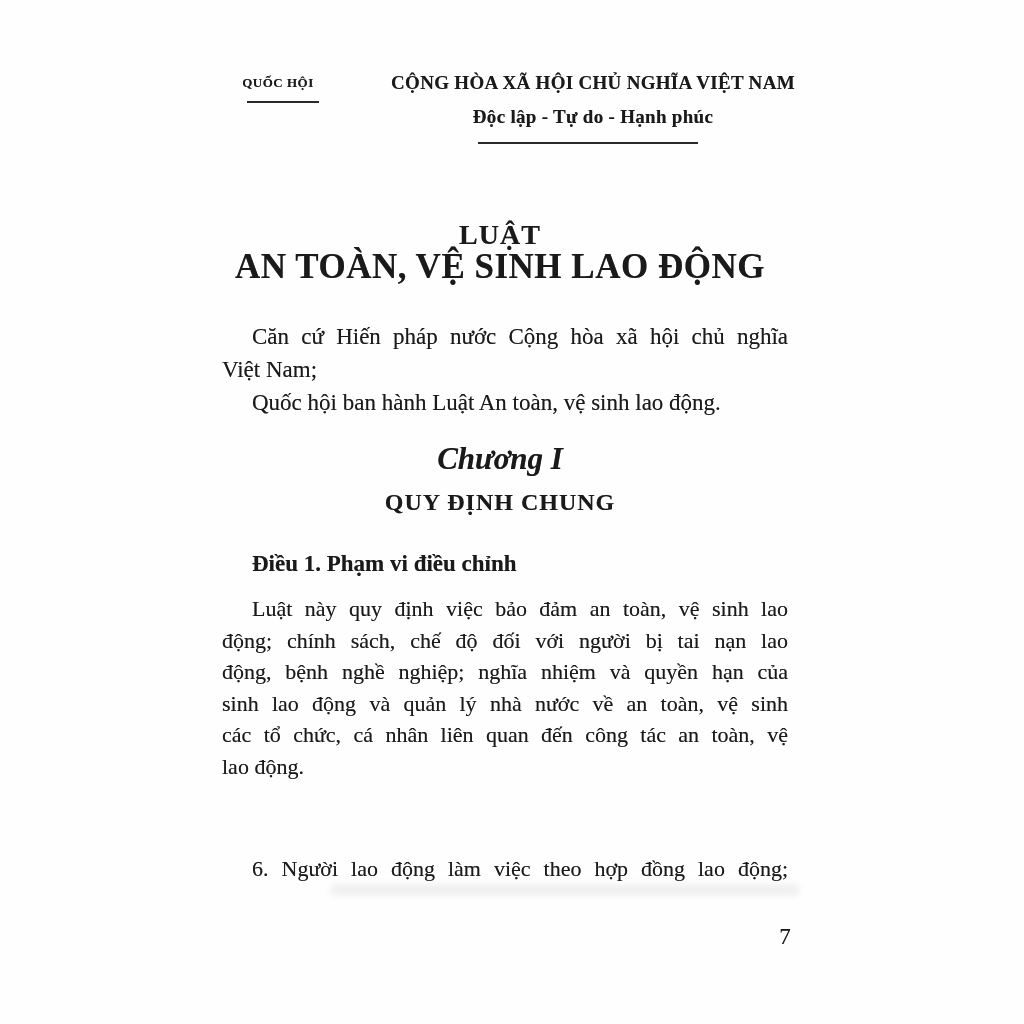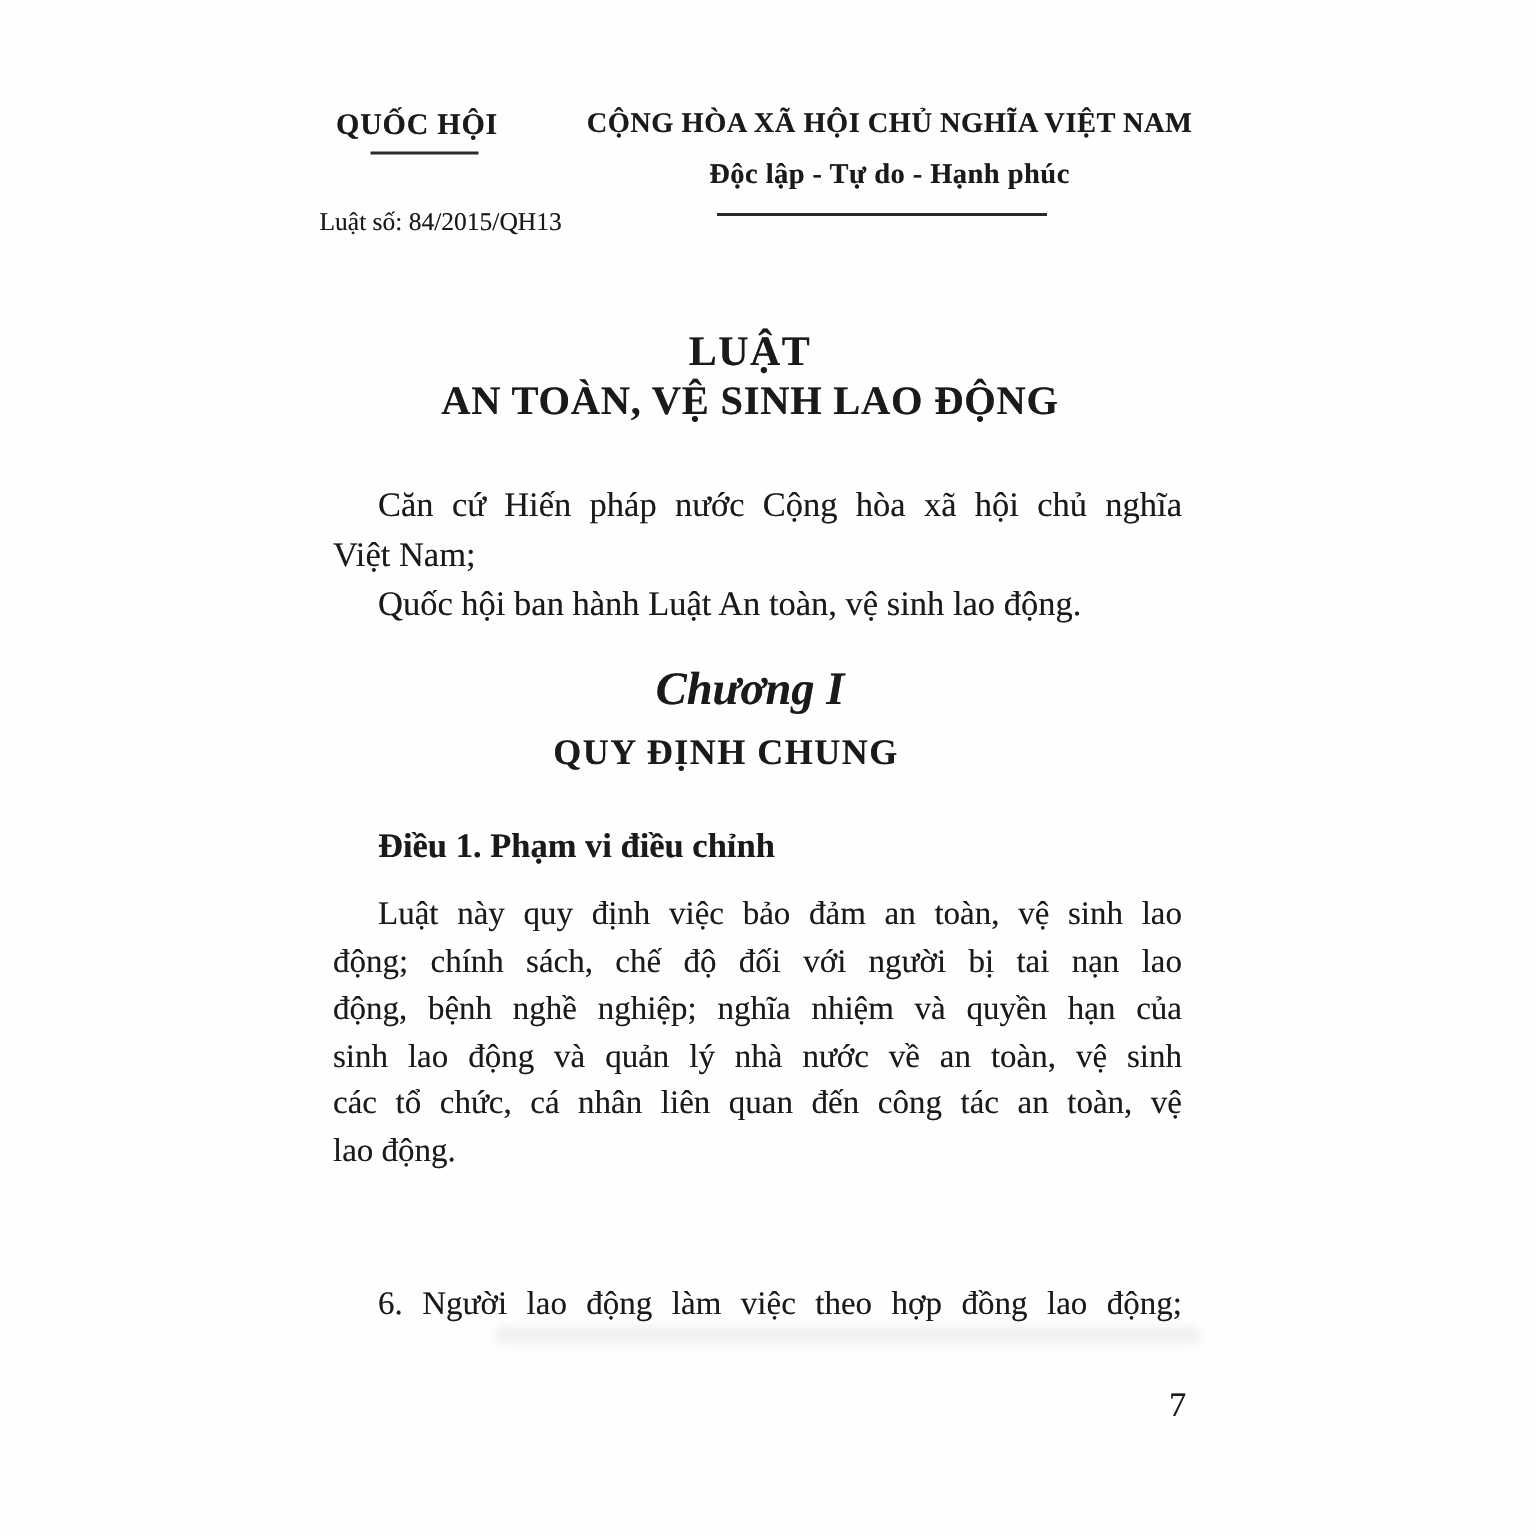--- a/index.html
+++ b/index.html
@@ -9,42 +9,42 @@
     background:#fefefe;
     font-family:"Liberation Serif","DejaVu Serif",serif;
     color:#1a1a1a;
     overflow:hidden;
     text-shadow:0 0 0.4px rgba(40,40,40,0.55);
   }
   .abs{position:absolute;}
   
   .issuer{
     left:198px;top:72px;width:160px;
-    text-align:center;font-weight:bold;font-size:20px;line-height:22px;
+    text-align:center;font-weight:bold;font-size:13px;line-height:22px;
     letter-spacing:0.5px;
   }
   .issuer-rule{left:247px;top:101px;width:72px;height:2px;background:#2a2a2a;}
   .law-no{left:213px;top:138px;width:220px;font-size:17px;line-height:20px;}
   .motto{left:388px;top:72px;width:410px;text-align:center;}
   .motto .l1{font-weight:bold;font-size:19px;line-height:22px;letter-spacing:0.3px;}
   .motto .l2{font-weight:bold;font-size:19px;line-height:22px;margin-top:12px;letter-spacing:0.3px;}
   .motto-rule{left:478px;top:142px;width:220px;height:2px;background:#2a2a2a;}
   
   .law-title{left:190px;top:219px;width:620px;text-align:center;font-weight:bold;}
   .law-title .t1{font-size:28px;line-height:32px;letter-spacing:1px;}
-  .law-title .t2{font-size:27px;line-height:32px;letter-spacing:0.5px;}
+  .law-title .t2{font-size:35px;line-height:32px;letter-spacing:0.5px;}
   
   .preamble{left:222px;top:320px;width:566px;font-size:23px;line-height:33px;}
   .pre-line{white-space:nowrap;}
   .pre-line.fit{white-space:normal;text-align:justify;text-align-last:justify;}
   .indent{text-indent:30px;}
   
   .chapter-label{left:190px;top:446px;width:620px;text-align:center;
     font-weight:bold;font-style:italic;font-size:31px;line-height:26px;}
-  .chapter-title{left:174px;top:488px;width:620px;text-align:center;
+  .chapter-title{left:190px;top:488px;width:620px;text-align:center;
     font-weight:bold;font-size:24px;line-height:28px;letter-spacing:1px;}
   
   .art-heading{left:222px;top:550px;width:566px;font-weight:bold;font-size:23px;line-height:27px;text-indent:30px;}
   .art1-body{left:222px;top:593px;width:566px;font-size:22px;line-height:31.5px;}
   .p-line{text-align:justify;text-align-last:justify;}
   .p-line.last{text-align-last:left;}
   .art2-heading{top:810px;}
   .clause{left:222px;top:853px;width:566px;font-size:22px;line-height:31.5px;
     text-indent:30px;text-align:justify;text-align-last:justify;}
   
@@ -53,21 +53,20 @@
   
   .page-num{left:760px;top:924px;width:50px;text-align:center;font-size:23px;line-height:26px;}
 </style>
 </head>
 <body>
 
 <div class="page">
 
   <div class="abs issuer">QUỐC HỘI</div>
   <div class="abs issuer-rule"></div>
-  <div class="abs law-no">Luật số: 84/2015/QH13</div>
 
   <div class="abs motto">
     <div class="l1">CỘNG HÒA XÃ HỘI CHỦ NGHĨA VIỆT NAM</div>
     <div class="l2">Độc lập - Tự do - Hạnh phúc</div>
   </div>
   <div class="abs motto-rule"></div>
 
   <div class="abs law-title">
     <div class="t1">LUẬT</div>
     <div class="t2">AN TOÀN, VỆ SINH LAO ĐỘNG</div>

